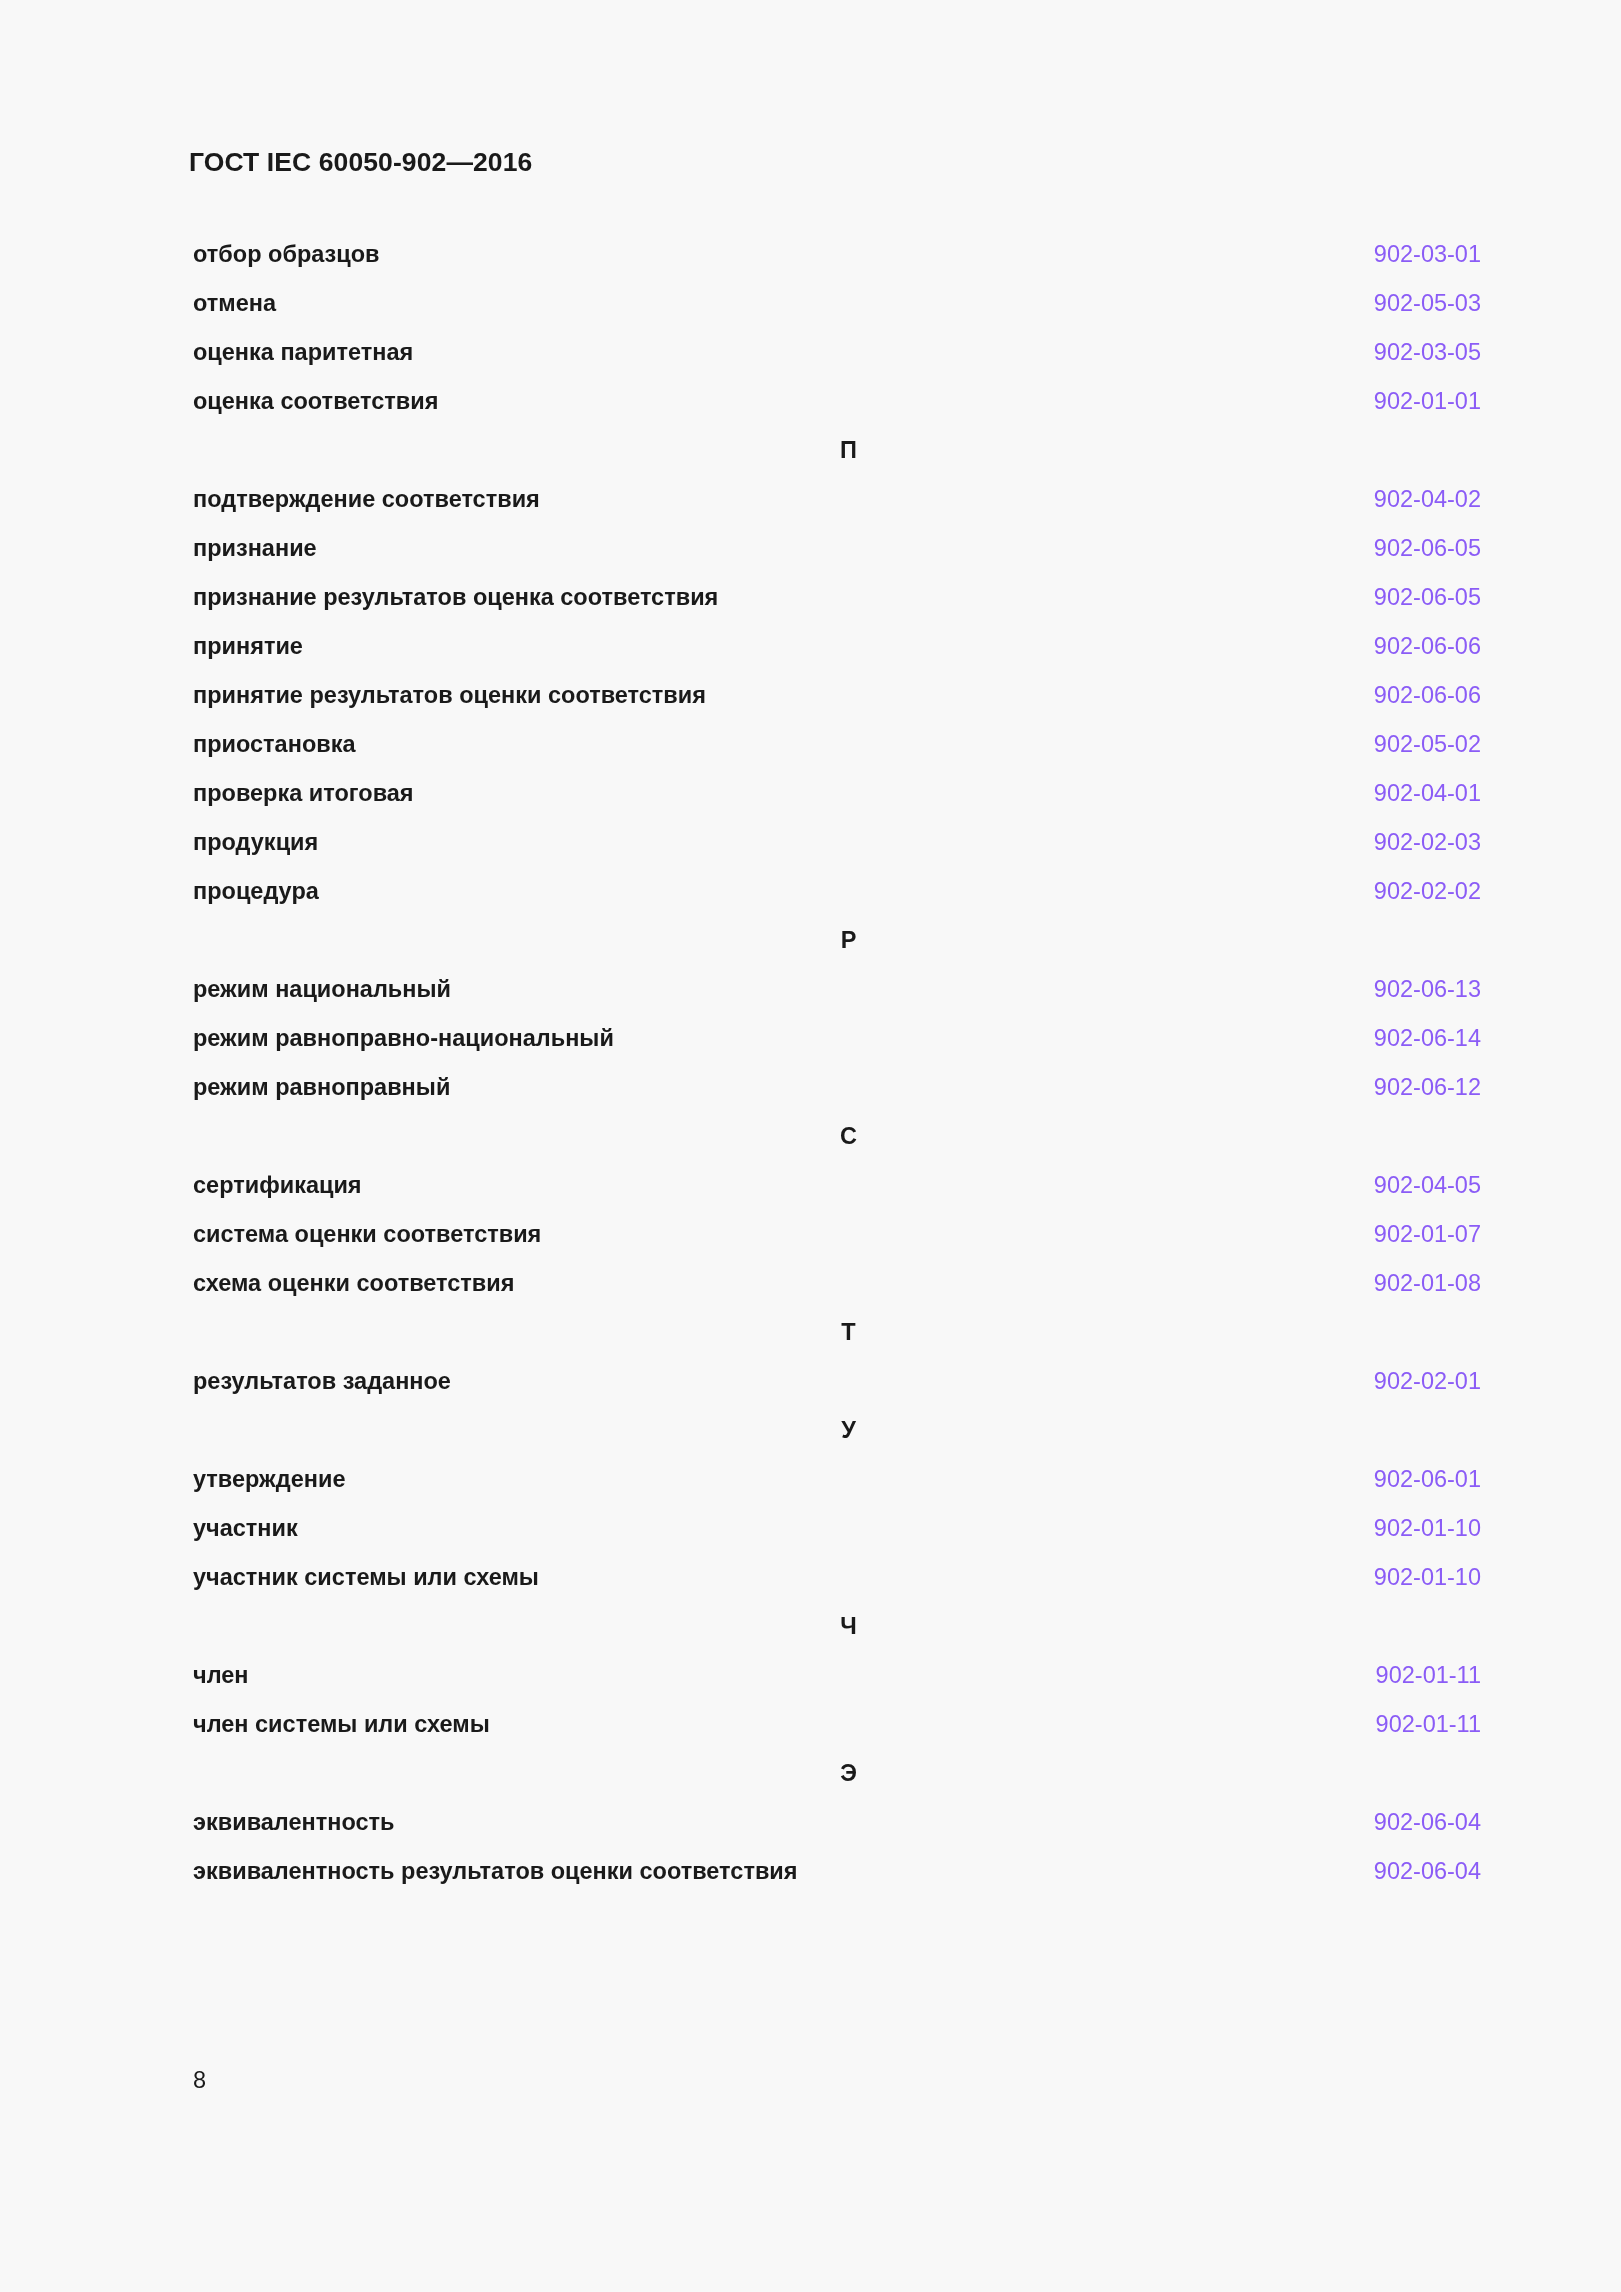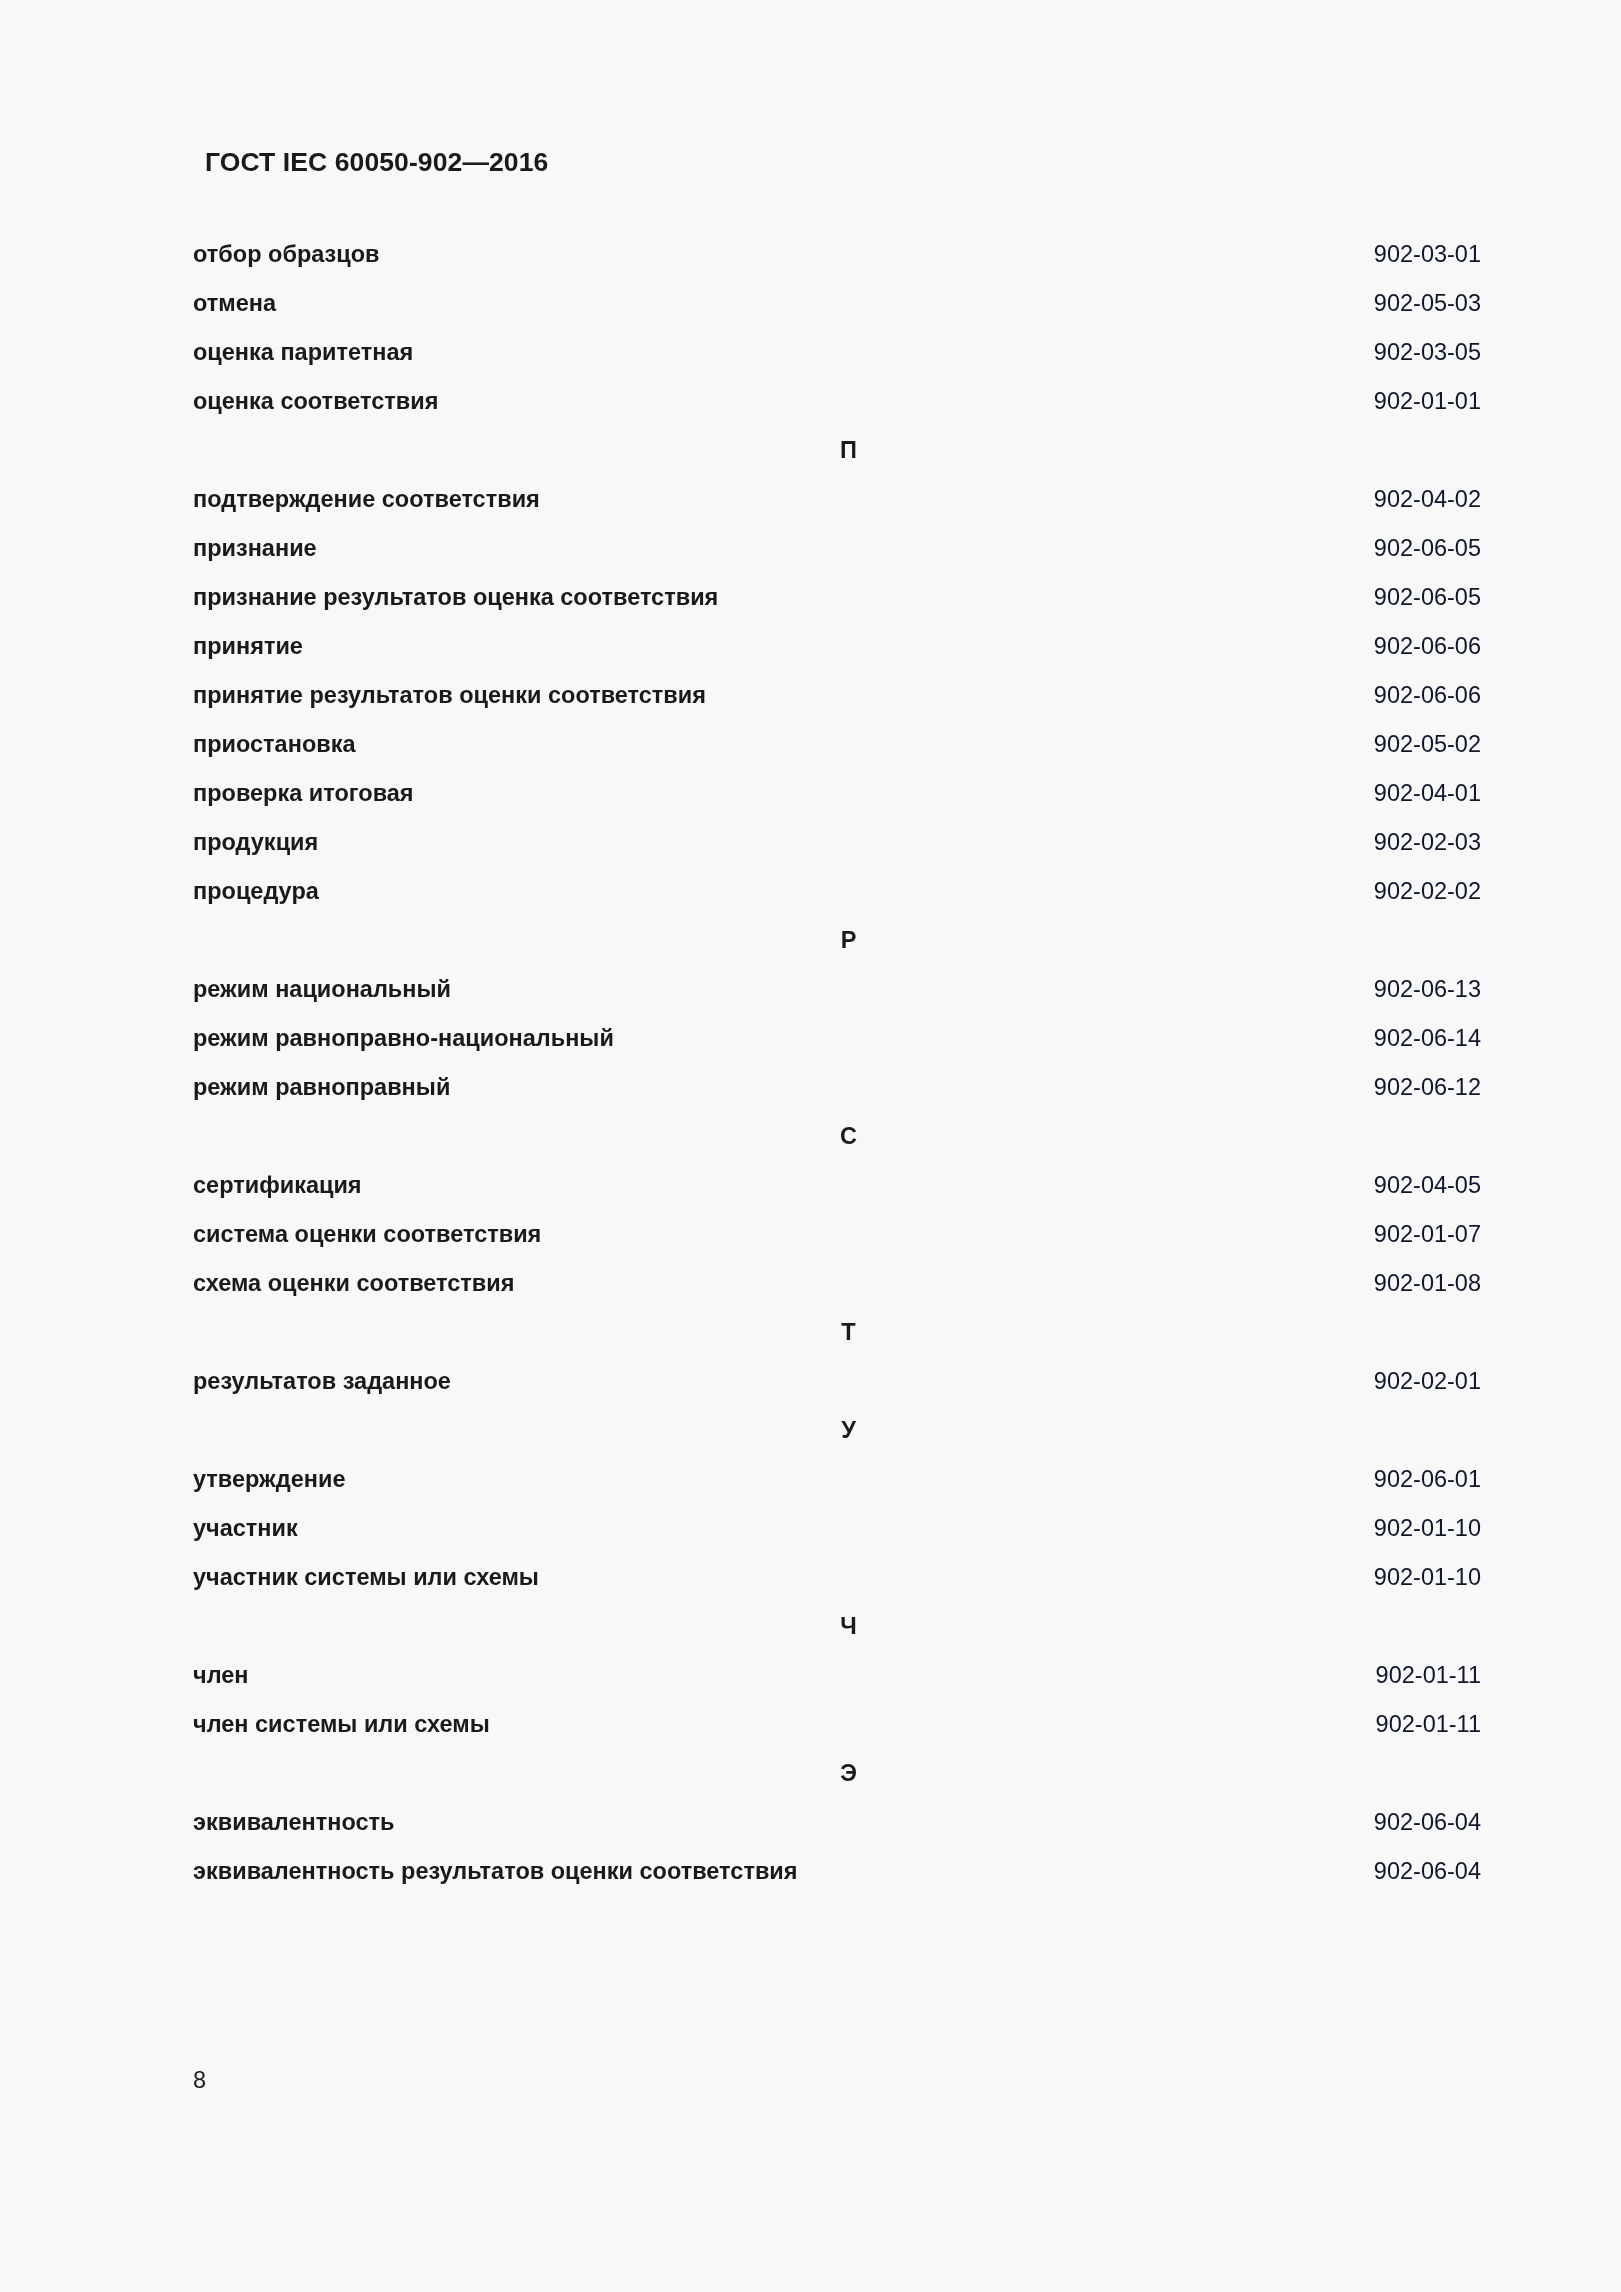--- a/index.html
+++ b/index.html
@@ -10,21 +10,21 @@
       width: 1621px;
       height: 2293px;
       background: #f8f8f8;
       color: #1a1a1a;
       font-family: "Liberation Sans", sans-serif;
       position: relative;
       overflow: hidden;
     }
     .page-header {
       position: absolute;
-      left: 205px;
+      left: 189px;
       top: 145px;
       font-size: 26.5px;
       font-weight: bold;
       line-height: 35px;
       white-space: nowrap;
       letter-spacing: 0.1px;
     }
     .index-list {
       position: absolute;
       left: 193px;
@@ -44,21 +44,21 @@
       font-weight: bold;
       white-space: nowrap;
       text-align: center;
     }
     .code {
       position: absolute;
       right: 0;
       top: 0;
       font-weight: normal;
       white-space: nowrap;
-      color: #0f172a;
+      color: #8b5cf6;
     }
     .letter-heading {
       position: absolute;
       left: 0;
       width: 1311px;
       top: 0;
       text-align: center;
       font-weight: bold;
       font-size: 23.5px;
     }

